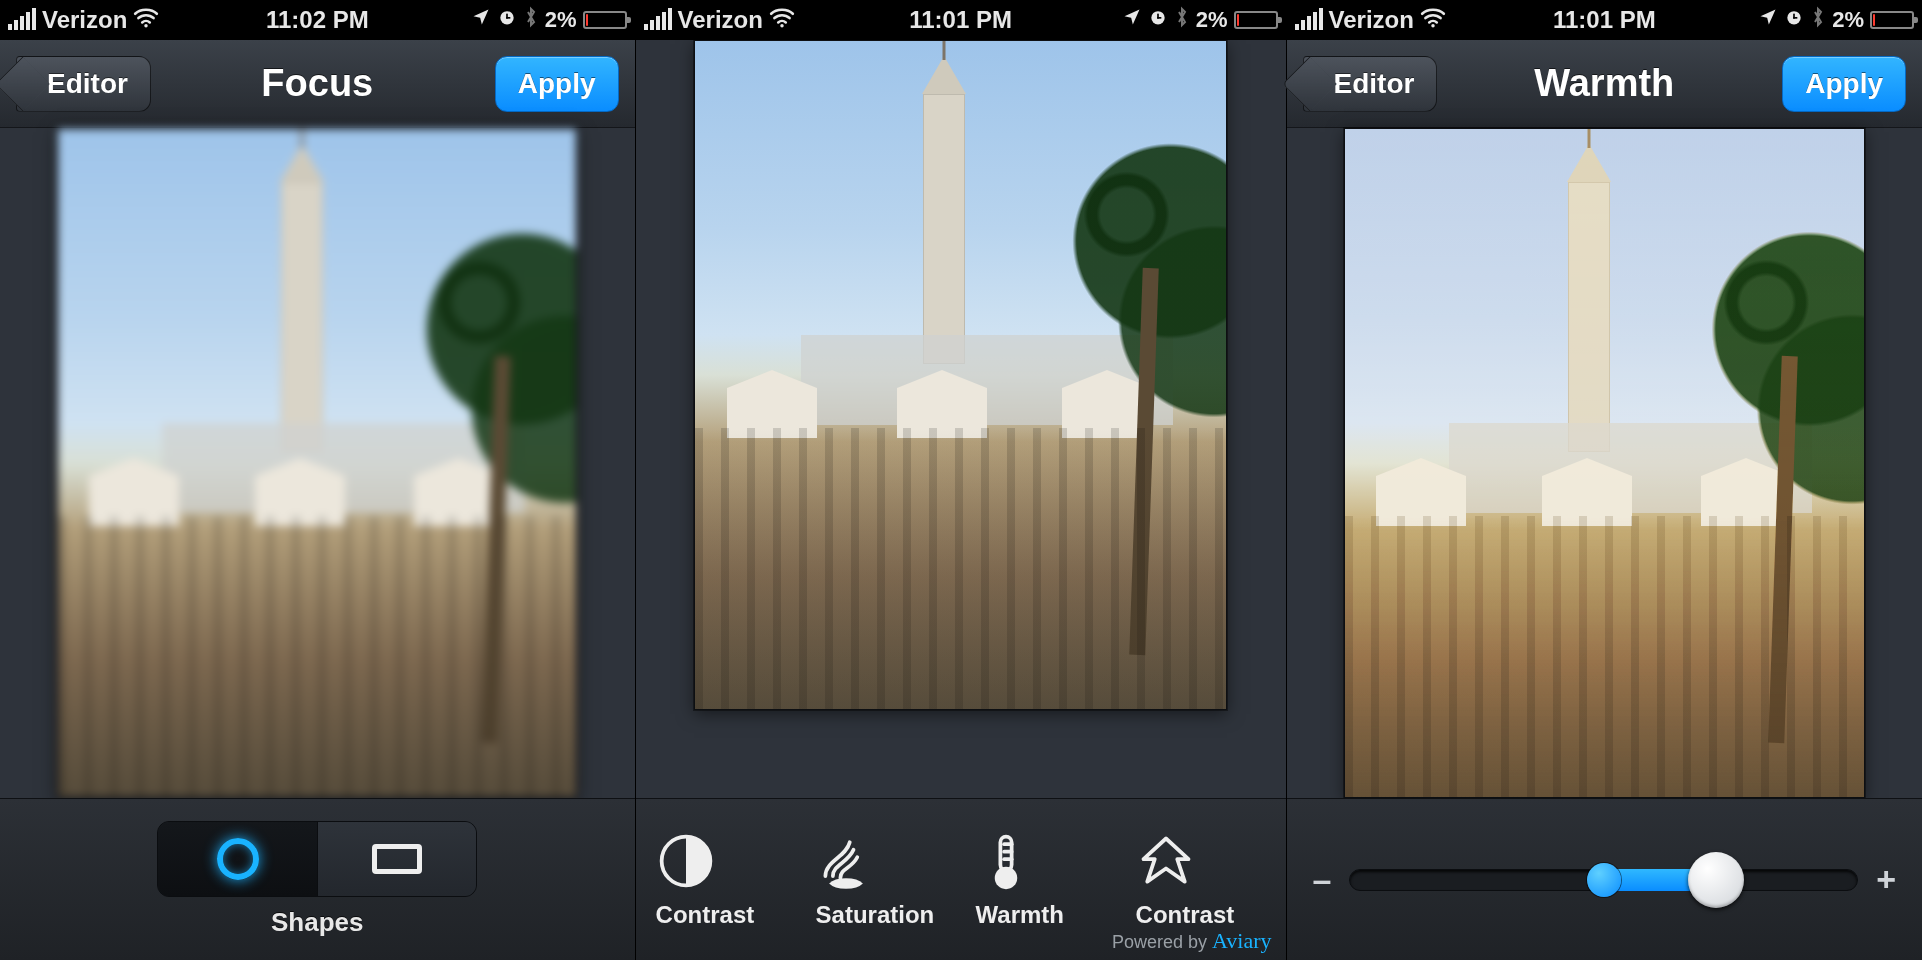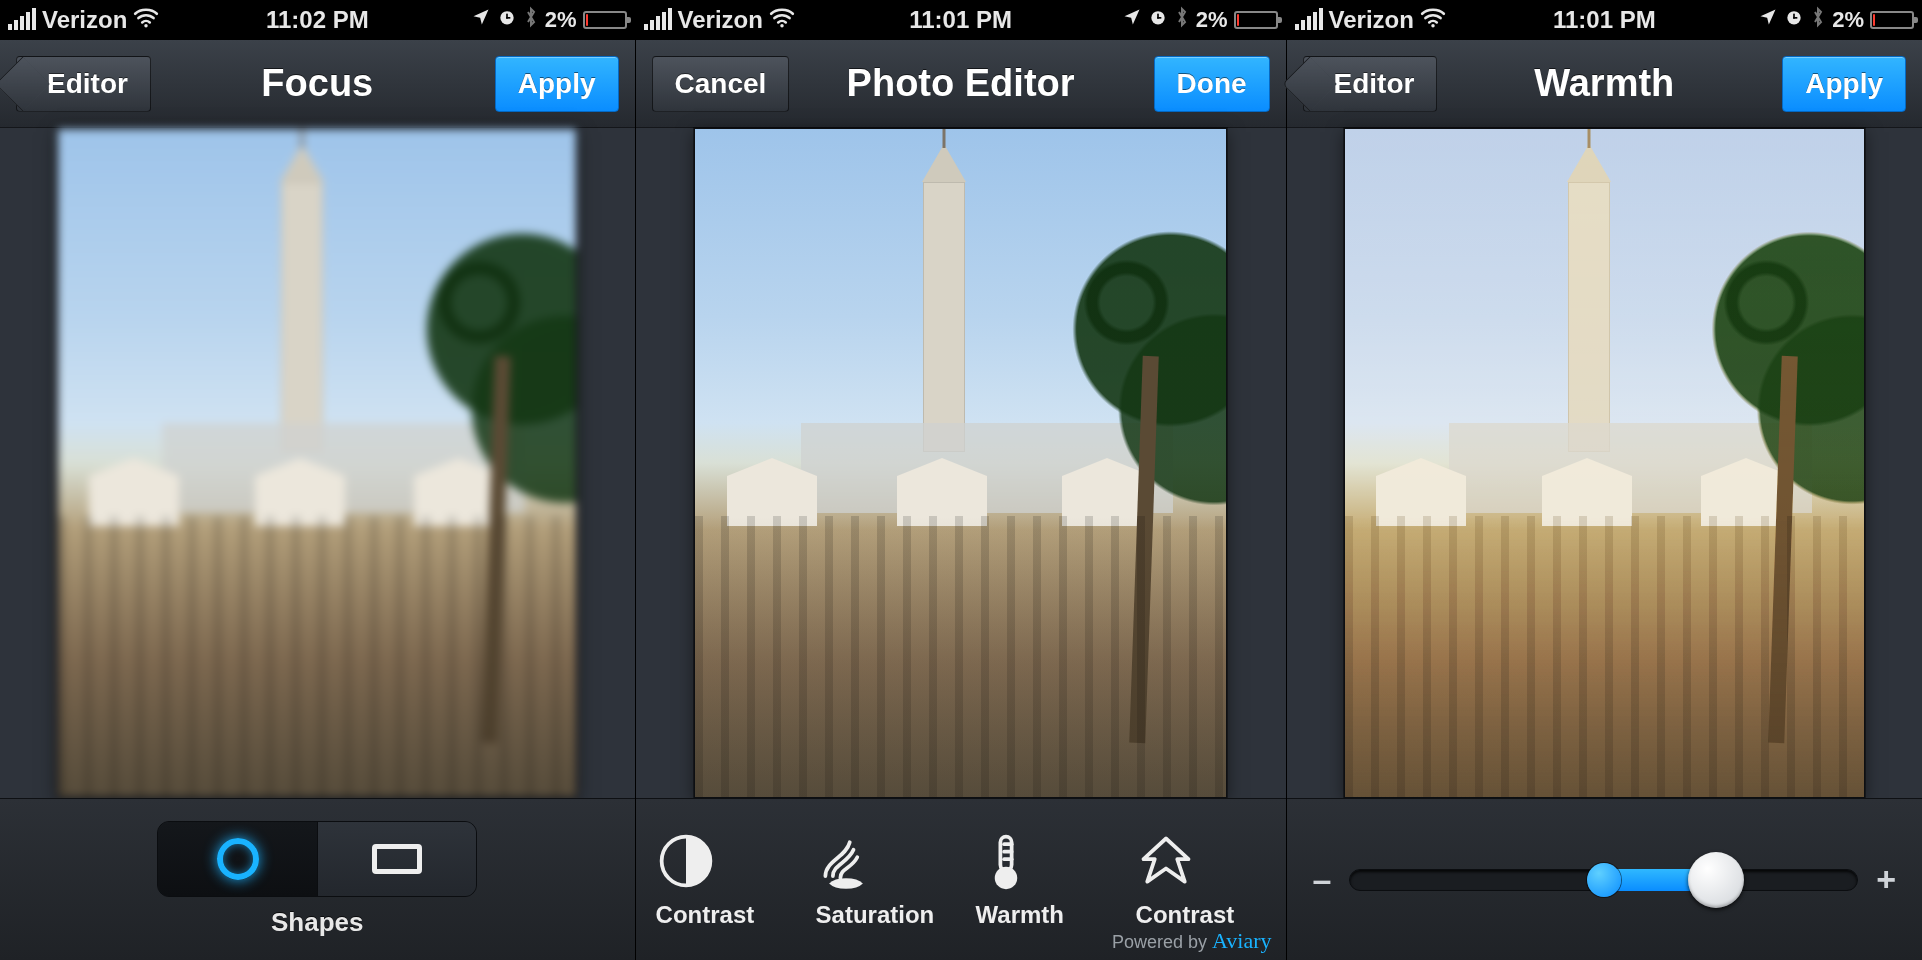--- a/index.html
+++ b/index.html
@@ -23,21 +23,21 @@
   .battery::after { content:""; position:absolute; right:-6px; top:4px; width:4px; height:6px; background:#888; border-radius:0 2px 2px 0; }
   .battery-fill { position:absolute; left:1px; top:1px; bottom:1px; width:6%; background:#ff3b30; border-radius:1px; }
   .dim { color:#777; }
 
   
   .nav-bar { height:88px; background:linear-gradient(#3b4149,#25292f); border-bottom:1px solid #14161a; display:flex; align-items:center; justify-content:center; position:relative; padding:0 16px; }
   .nav-title { color:#fff; font-size:38px; font-weight:700; text-shadow:0 -1px 0 rgba(0,0,0,.6); }
   .nav-left, .nav-right { position:absolute; top:50%; transform:translateY(-50%); }
   .nav-left { left:16px; } .nav-right { right:16px; }
 
-  .btn { display:inline-flex; align-items:center; justify-content:center; height:56px; padding:0 22px; border-radius:4px; font-size:28px; font-weight:700; color:#fff; text-shadow:0 -1px 0 rgba(0,0,0,.5); cursor:pointer; border:1px solid rgba(0,0,0,.6); }
+  .btn { display:inline-flex; align-items:center; justify-content:center; height:56px; padding:0 22px; border-radius:12px; font-size:28px; font-weight:700; color:#fff; text-shadow:0 -1px 0 rgba(0,0,0,.5); cursor:pointer; border:1px solid rgba(0,0,0,.6); }
   .btn-back { background:linear-gradient(#4d535c,#2f343b); position:relative; padding-left:30px; border-top-left-radius:4px; border-bottom-left-radius:4px; }
   .btn-back::before { content:""; position:absolute; left:-14px; top:50%; width:38px; height:38px; background:linear-gradient(135deg,#4d535c,#2f343b); transform:translateY(-50%) rotate(45deg); border-bottom-left-radius:6px; border-left:1px solid rgba(0,0,0,.6); border-bottom:1px solid rgba(0,0,0,.6); }
   .btn-plain { background:linear-gradient(#4d535c,#2f343b); }
   .btn-primary { background:linear-gradient(#32b5ff,#0a8dff); border:1px solid #0569c4; box-shadow:inset 0 1px 0 rgba(255,255,255,.35); }
 
   
   .photo-area { flex:1; display:flex; align-items:flex-start; justify-content:center; padding:0; background:#2e333b; }
   .photo { margin-top:0; width:82%; height:670px; background:
       linear-gradient( to bottom, #9ec4ea 0%, #b8d4ee 28%, #cfe2f2 44%, #d9e0d6 50%, #b4a07b 60%, #8f775b 80%, #6f624d 100%);
       border:1px solid #0d0f12; position:relative; overflow:hidden; box-shadow:0 0 0 1px rgba(0,0,0,.4), 0 4px 16px rgba(0,0,0,.5);
@@ -207,25 +207,20 @@
         <svg width="16" height="22" viewBox="0 0 12 22" fill="none" stroke="#777" stroke-width="2">
               <path d="M3 6 L9 16 L6 19 L6 3 L9 6 L3 16"></path>
             </svg>
       </span>
       <span>2%</span>
       <span class="battery">
             <span class="battery-fill"></span>
           </span>
     </div>
   </div>
-  <div class="nav-bar">
-    <div class="nav-left"><div class="btn btn-plain">Cancel</div></div>
-    <div class="nav-title">Photo Editor</div>
-    <div class="nav-right"><div class="btn btn-primary">Done</div></div>
-  </div>
   <div class="photo-area">
     <div class="photo ">
       <div class="tower"></div>
       <div class="building"></div>
       <div class="tent t1"></div>
           <div class="tent t2"></div>
           <div class="tent t3"></div>
       <div class="palm"></div>
           <div class="palm-trunk"></div>
       <div class="crowd"></div>

